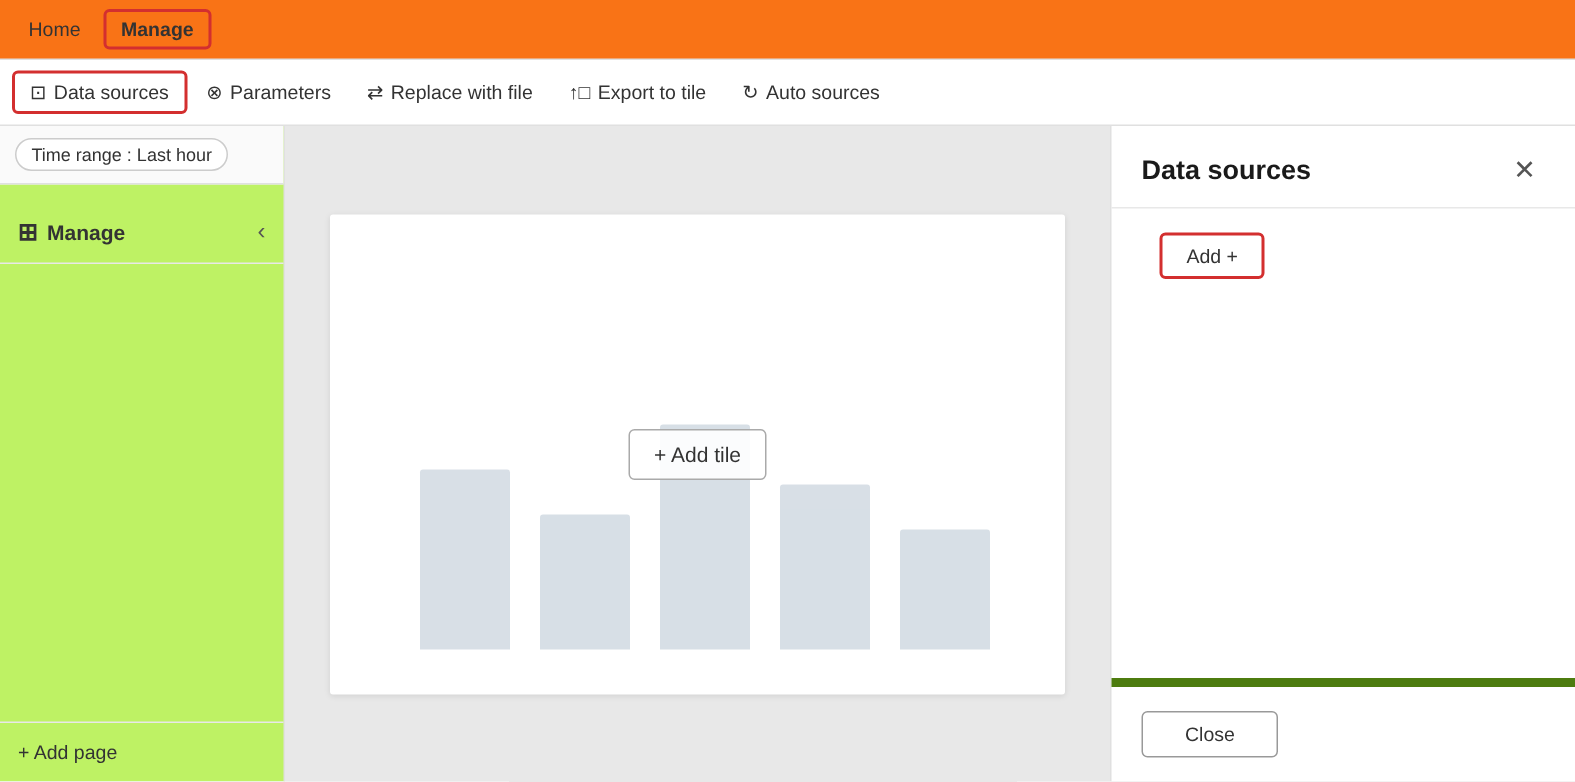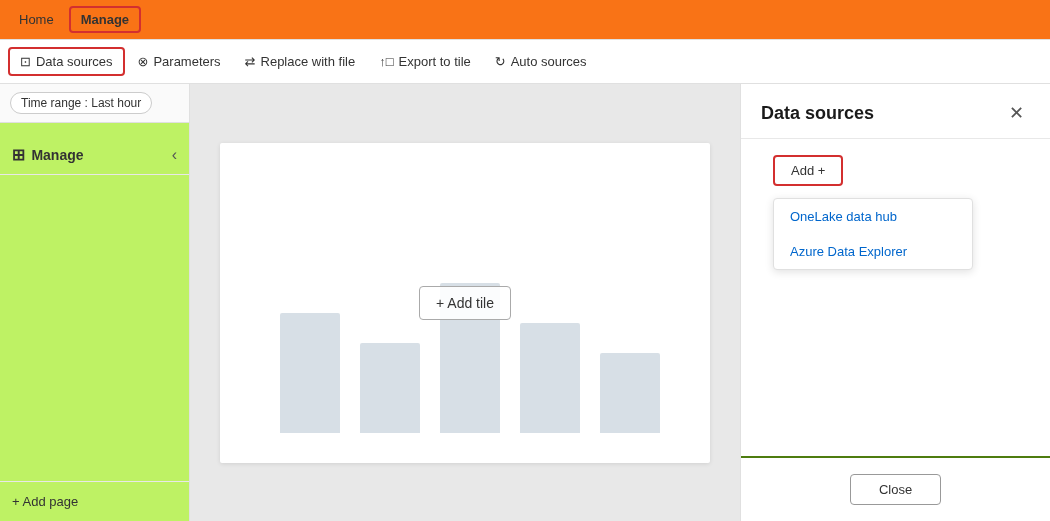--- a/index.html
+++ b/index.html
@@ -272,23 +272,22 @@
     }
     .dropdown-item {
       padding: 10px 16px;
       cursor: pointer;
       font-size: 13px;
       color: #0066cc;
     }
 
     .panel-footer {
       padding: 16px 20px;
-      border-top: 2px solid #4d7c0f;
-      display: flex;
-      justify-content: center;
+      border-top: 6px solid #4d7c0f;
+      display: flex;
     }
     .close-panel-btn {
       padding: 7px 28px;
       border: 1px solid #999;
       border-radius: 4px;
       background: #fff;
       cursor: pointer;
       font-size: 13px;
       color: #333;
     }
@@ -370,28 +369,20 @@
     <div class="panel-header">
       <span class="panel-title">Data sources</span>
       <span class="close-btn">✕</span>
     </div>
 
     <div class="panel-body">
       <button class="add-btn">
         <span>Add +</span>
       </button>
 
-      <div class="dropdown-menu">
-        <div class="dropdown-item">
-          <span>OneLake data hub</span>
-        </div>
-        <div class="dropdown-item">
-          <span>Azure Data Explorer</span>
-        </div>
-      </div>
     </div>
 
     <div class="panel-footer">
       <button class="close-panel-btn">
         <span>Close</span>
       </button>
     </div>
   </div>
 
 </div>

